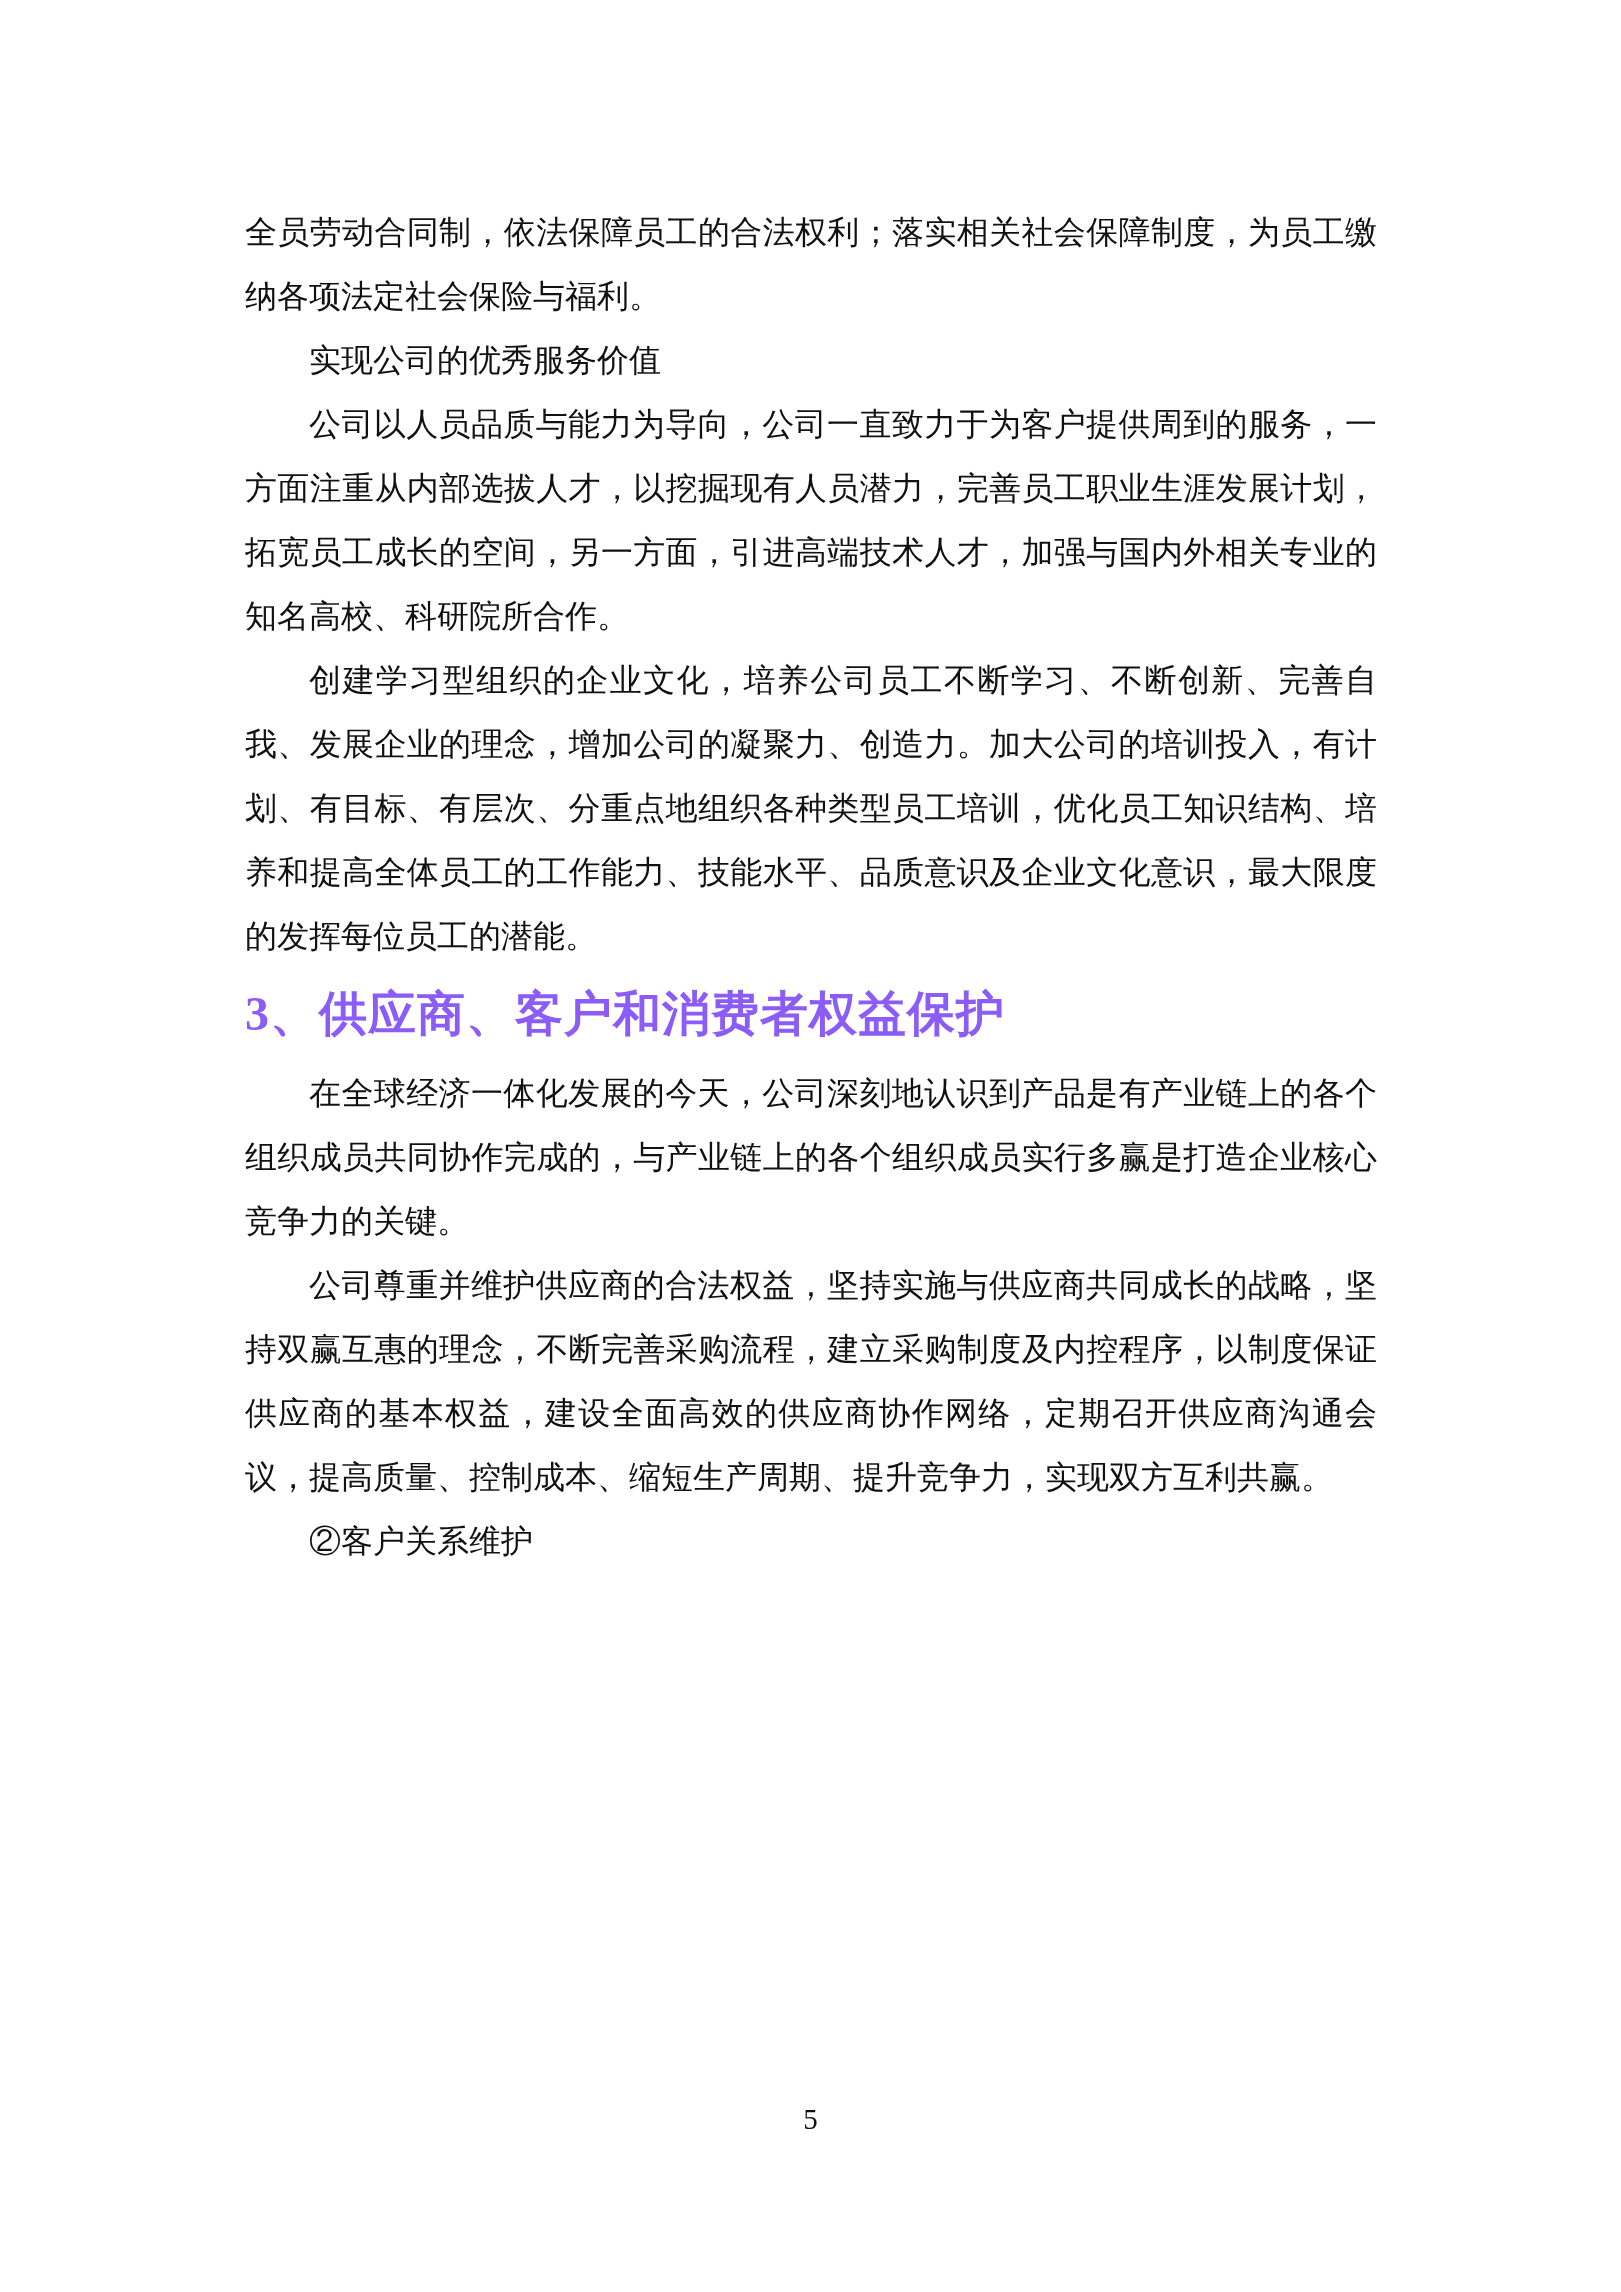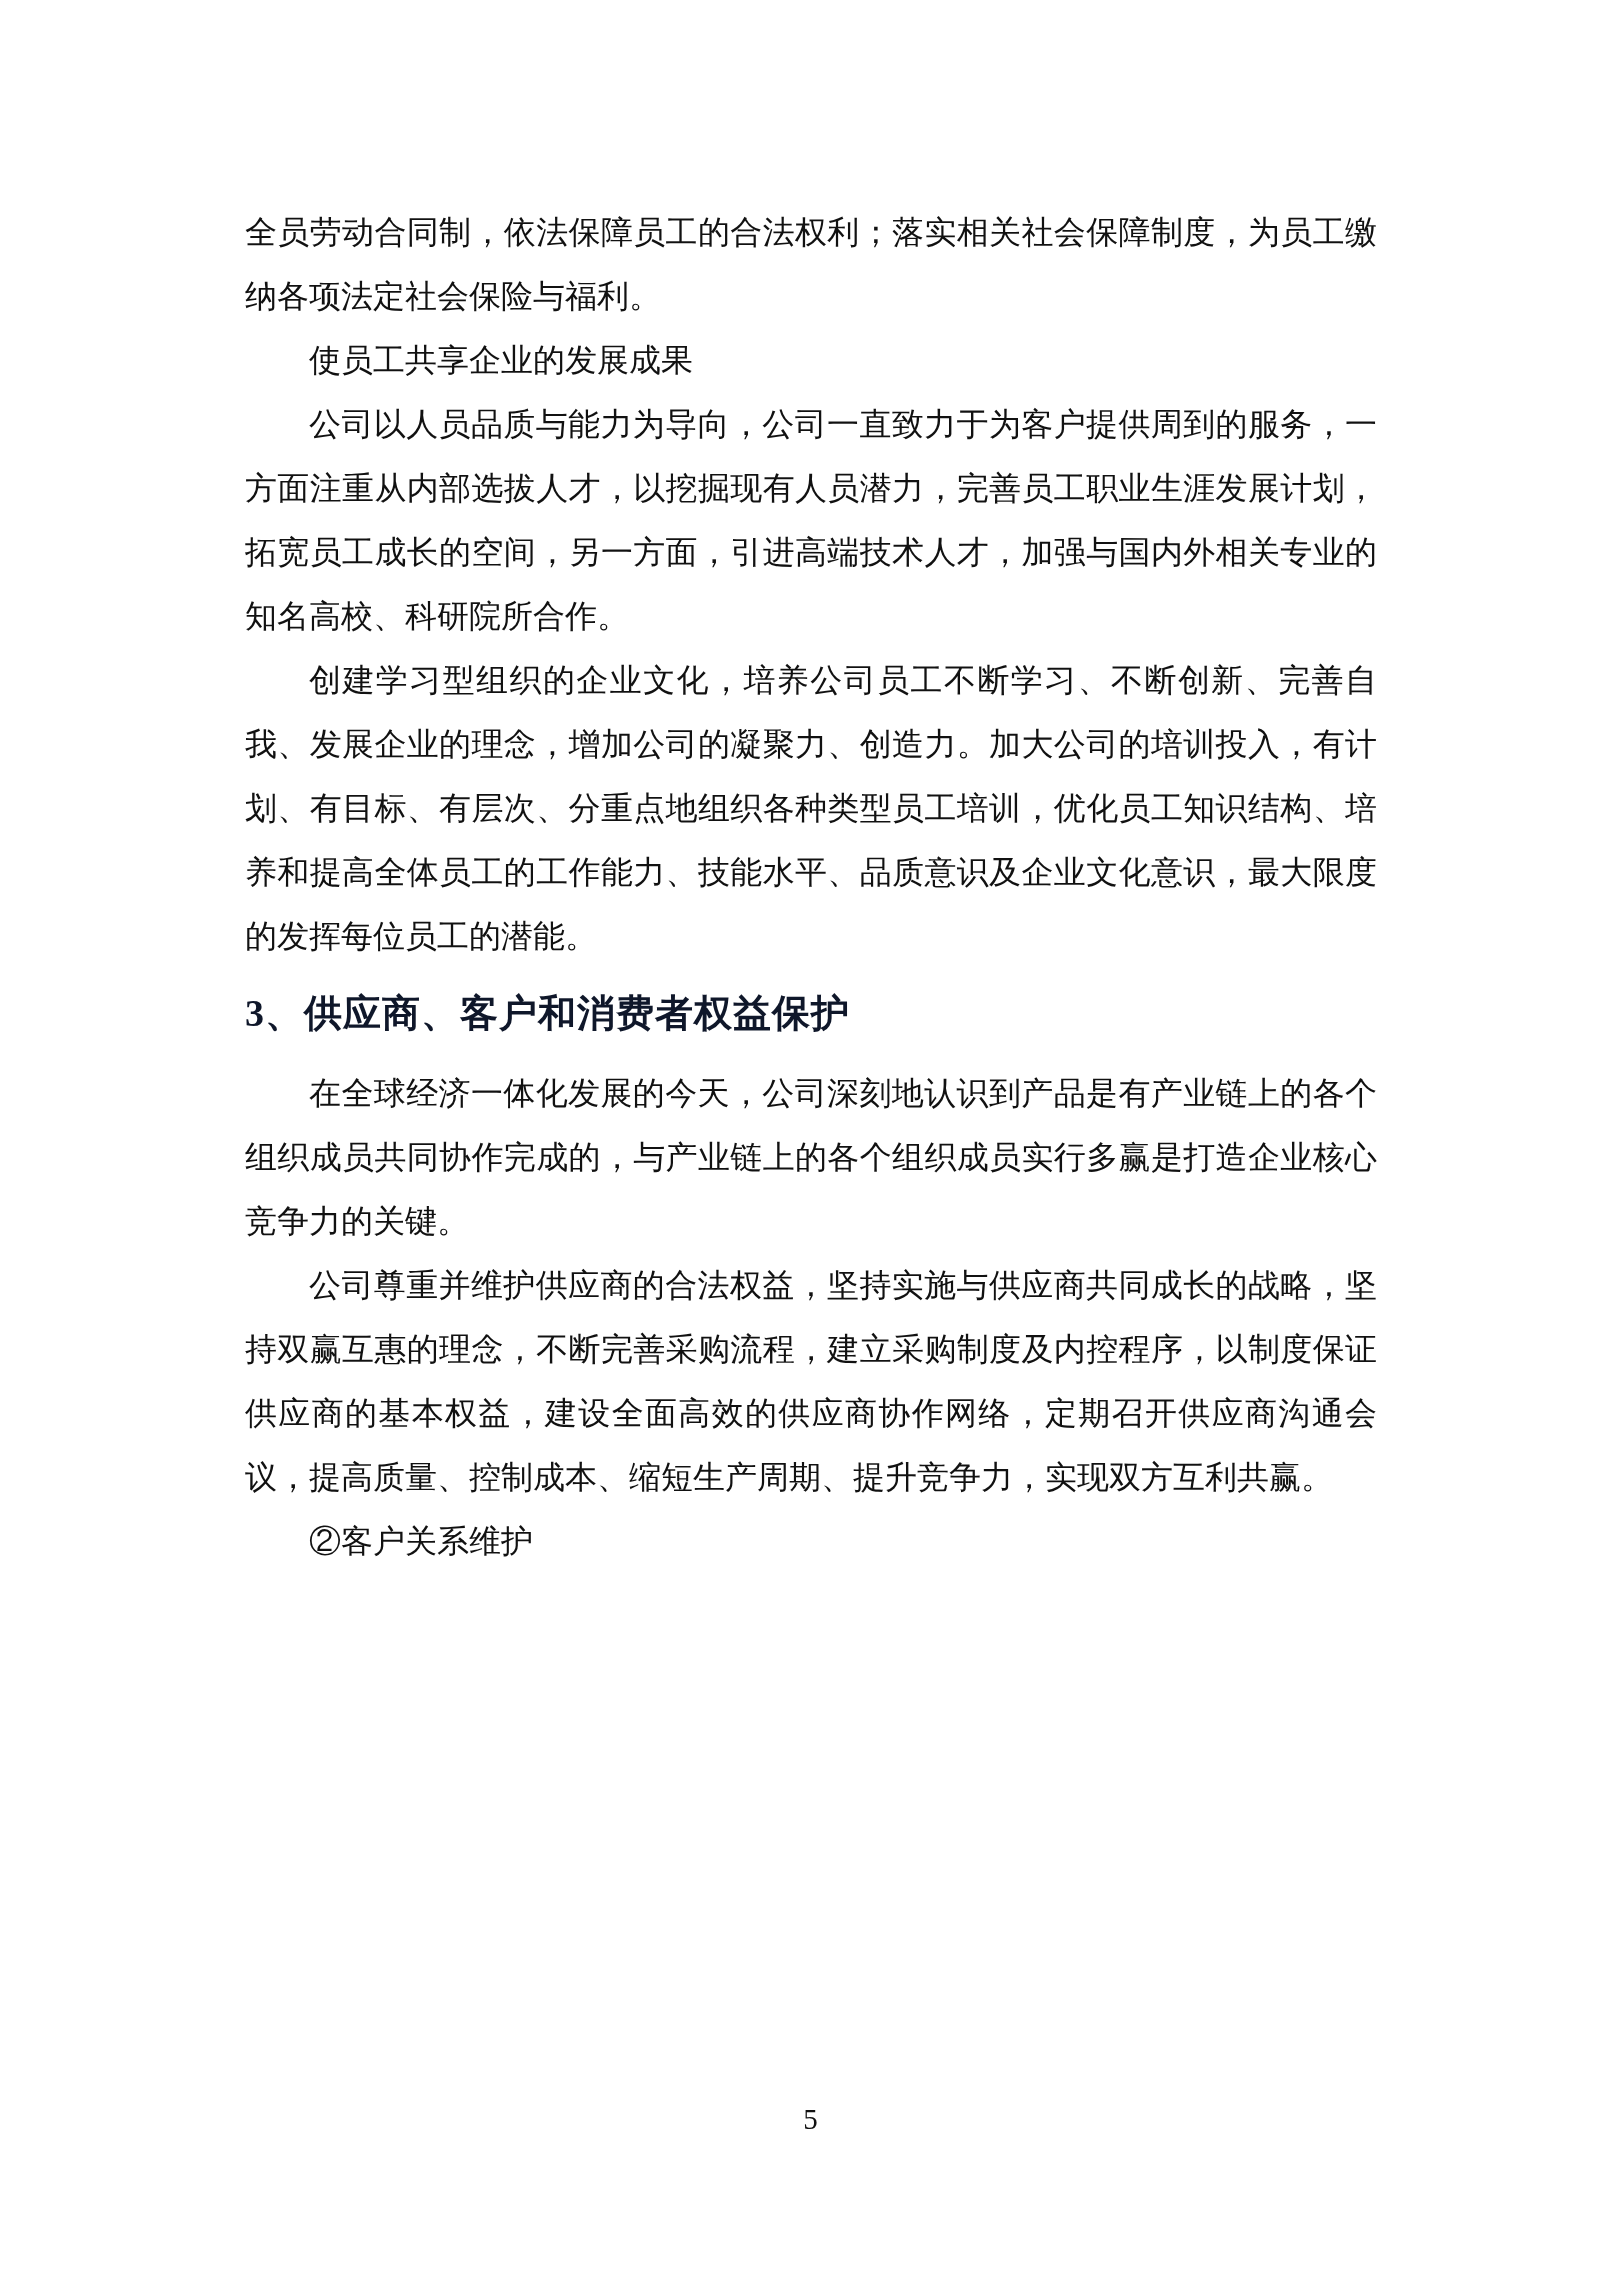--- a/index.html
+++ b/index.html
@@ -29,46 +29,46 @@
     line-height: 64px;
     text-align: justify;
     word-break: normal;
     color: #111111;
   }
   p.body.indent {
     text-indent: 2em;
   }
   h2.heading {
     margin: 9.8px 0 11.8px 0;
-    font-size: 38px;
+    font-size: 48px;
     line-height: 71px;
     font-weight: bold;
     letter-spacing: 1px;
-    color: #0f172a;
+    color: #8b5cf6;
     text-align: left;
   }
   .footer {
     position: absolute;
     left: 0;
     top: 2103px;
     width: 100%;
     text-align: center;
   }
   .footer span {
     font-size: 29px;
     color: #111111;
   }
 </style>
 </head>
 <body>
 
 <div class="page">
   <main class="content" id="content">
       <p class="body">全员劳动合同制，依法保障员工的合法权利；落实相关社会保障制度，为员工缴纳各项法定社会保险与福利。</p>
-      <p class="body indent">使员工共享企业的发展成果</p>
+      <p class="body indent">实现公司的优秀服务价值</p>
       <p class="body indent">公司以人员品质与能力为导向，公司一直致力于为客户提供周到的服务，一方面注重从内部选拔人才，以挖掘现有人员潜力，完善员工职业生涯发展计划，拓宽员工成长的空间，另一方面，引进高端技术人才，加强与国内外相关专业的知名高校、科研院所合作。</p>
       <p class="body indent">创建学习型组织的企业文化，培养公司员工不断学习、不断创新、完善自我、发展企业的理念，增加公司的凝聚力、创造力。加大公司的培训投入，有计划、有目标、有层次、分重点地组织各种类型员工培训，优化员工知识结构、培养和提高全体员工的工作能力、技能水平、品质意识及企业文化意识，最大限度的发挥每位员工的潜能。</p>
       <h2 class="heading">3、供应商、客户和消费者权益保护</h2>
       <p class="body indent">在全球经济一体化发展的今天，公司深刻地认识到产品是有产业链上的各个组织成员共同协作完成的，与产业链上的各个组织成员实行多赢是打造企业核心竞争力的关键。</p>
       <p class="body indent">公司尊重并维护供应商的合法权益，坚持实施与供应商共同成长的战略，坚持双赢互惠的理念，不断完善采购流程，建立采购制度及内控程序，以制度保证供应商的基本权益，建设全面高效的供应商协作网络，定期召开供应商沟通会议，提高质量、控制成本、缩短生产周期、提升竞争力，实现双方互利共赢。</p>
       <p class="body indent">②客户关系维护</p>
     </main>
   <footer class="footer">
     <span>5</span>
   </footer>

